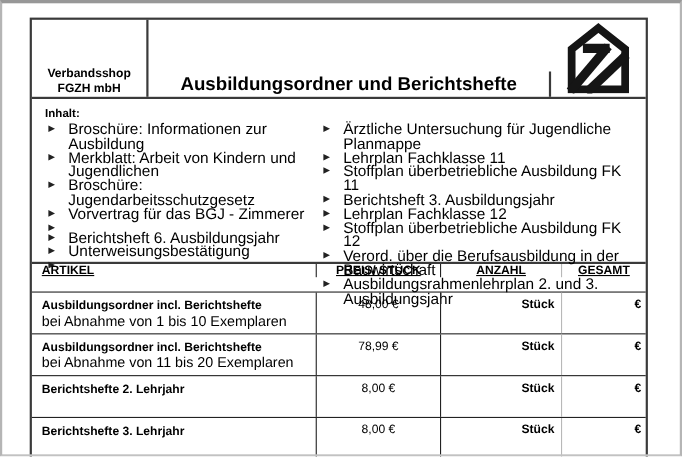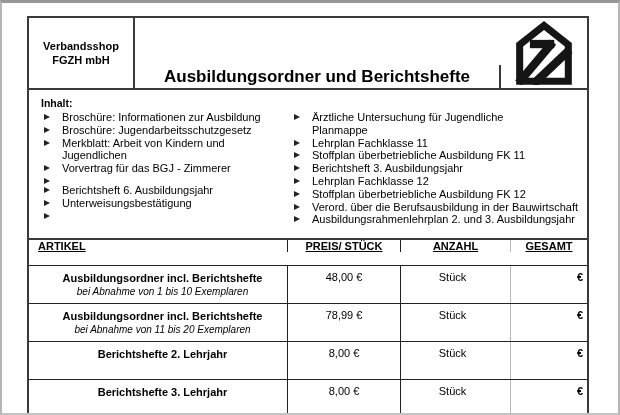--- a/index.html
+++ b/index.html
@@ -16,67 +16,67 @@
     border-bottom:2px solid #c2c2c2;
   }
   .doc{
     position:absolute;left:27px;top:16px;width:558px;
     border:2px solid #3a3a3a;background:#fff;
   }
   
   .hdr{display:flex;height:70px;}
   .hdr-org{
     width:104px;border-right:2px solid #3a3a3a;
-    display:flex;flex-direction:column;justify-content:center;align-items:center;
+    display:flex;flex-direction:column;justify-content:flex-end;align-items:center;
     font-weight:bold;font-size:11px;line-height:14px;text-align:center;
   }
   .hdr-title{
     flex:1;border-right:2px solid #3a3a3a;
     display:flex;flex-direction:column;justify-content:center;align-items:center;
     font-weight:bold;font-size:17px;line-height:24px;text-align:center;margin-top:47px;
   }
   .hdr-logo{display:flex;align-items:center;justify-content:center;width:86px;}
   .hdr-logo svg{display:block;}
   
   .inhalt{
     height:150px;box-sizing:border-box;
     border-top:2px solid #3a3a3a;
     padding:7px 6px 0 12px;
   }
   .inhalt-head{font-weight:bold;font-size:10.5px;line-height:13px;margin-bottom:1px;}
-  .cols{display:flex;font-size:11px;line-height:12.8px;}
+  .cols{display:flex;font-size:14px;line-height:12.8px;}
   .col-l{width:250px;flex:0 0 250px;}
   .col-r{flex:1;min-width:0;}
   .item{display:flex;align-items:flex-start;}
   .arr{
     flex:0 0 0; width:0;height:0;
     border-left:6px solid #222;
     border-top:3.5px solid transparent;
     border-bottom:3.5px solid transparent;
     margin:3px 0 0 3px;
   }
   .txt{margin-left:12px;white-space:pre-line;}
   
   .tbl{border-top:2px solid #3a3a3a;font-size:11px;}
   .trow{display:flex;box-sizing:border-box;}
   .thead{height:25px;align-items:flex-start;}
   .tdata{height:38px;border-top:1.5px solid #222;}
   .c{box-sizing:border-box;min-width:0;}
-  .c1{width:259px;flex:0 0 259px;border-right:1.5px solid #222;padding-left:9px;text-align:center;}
+  .c1{width:259px;flex:0 0 259px;border-right:1.5px solid #222;padding-left:9px;}
   .c2{width:113px;flex:0 0 113px;border-right:1.5px solid #222;text-align:center;}
   .c3{width:110px;flex:0 0 110px;border-right:1px solid #b8b8b8;text-align:center;}
   .c4{flex:1;text-align:center;}
   .th{font-weight:bold;text-decoration:underline;}
   .th.c1{text-align:left;}
   .td{padding-top:5px;}
   .td.c2{font-weight:normal;}
-  .td.c3{text-align:center;padding-right:6px;font-weight:normal;}
+  .td.c3{text-align:right;padding-right:6px;font-weight:bold;}
   .td.c4{text-align:right;padding-right:4px;font-weight:bold;}
   .art{font-weight:bold;line-height:14px;}
-  .note{font-style:italic;font-size:10px;line-height:13px;}
+  .note{font-size:13px;line-height:13px;}
 </style>
 </head>
 <body>
 
 <div class="doc">
 
   <div class="hdr">
     <div class="hdr-org">
       <div>Verbandsshop</div>
       <div>FGZH mbH</div>
@@ -97,25 +97,25 @@
   <div class="inhalt">
     <div class="inhalt-head">Inhalt:</div>
     <div class="cols">
       <div class="col col-l" id="list-left">
           <div class="item">
             <span class="arr"></span>
             <span class="txt">Broschüre: Informationen zur Ausbildung</span>
           </div>
           <div class="item">
             <span class="arr"></span>
+            <span class="txt">Merkblatt: Arbeit von Kindern und Jugendlichen</span>
+          </div>
+          <div class="item">
+            <span class="arr"></span>
             <span class="txt">Broschüre: Jugendarbeitsschutzgesetz</span>
-          </div>
-          <div class="item">
-            <span class="arr"></span>
-            <span class="txt">Merkblatt: Arbeit von Kindern und Jugendlichen</span>
           </div>
           <div class="item">
             <span class="arr"></span>
             <span class="txt">Vorvertrag für das BGJ - Zimmerer</span>
           </div>
           <div class="item">
             <span class="arr"></span>
           </div>
           <div class="item">
             <span class="arr"></span>

